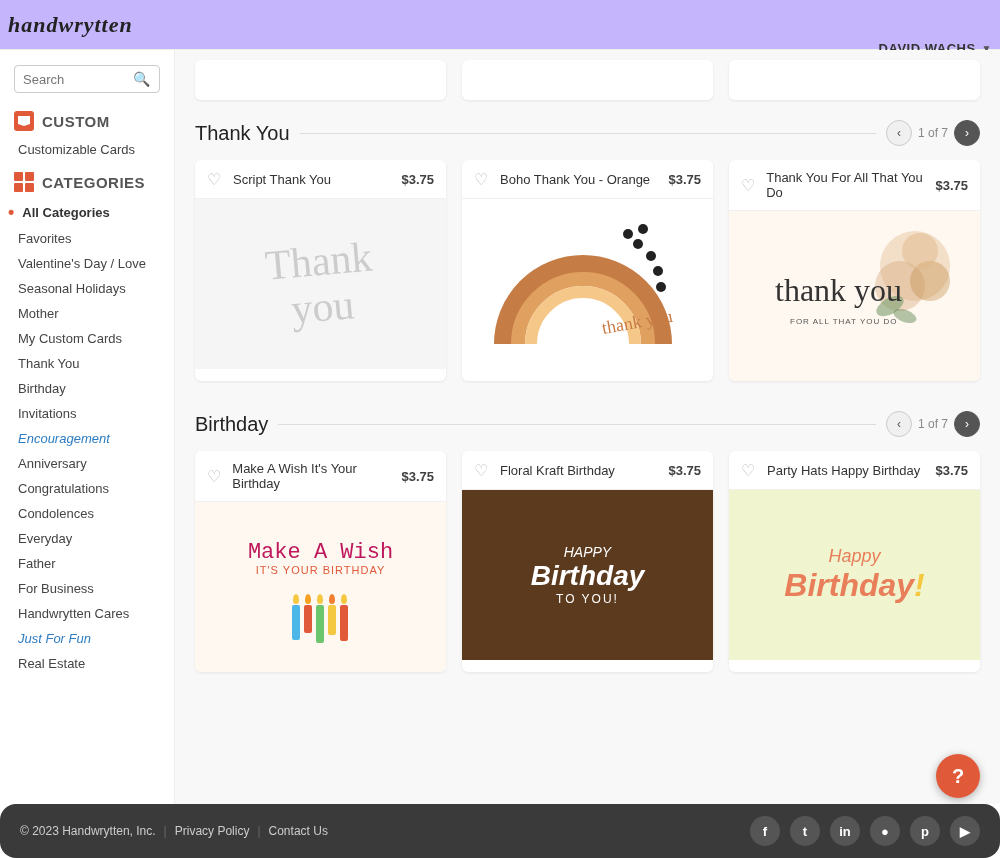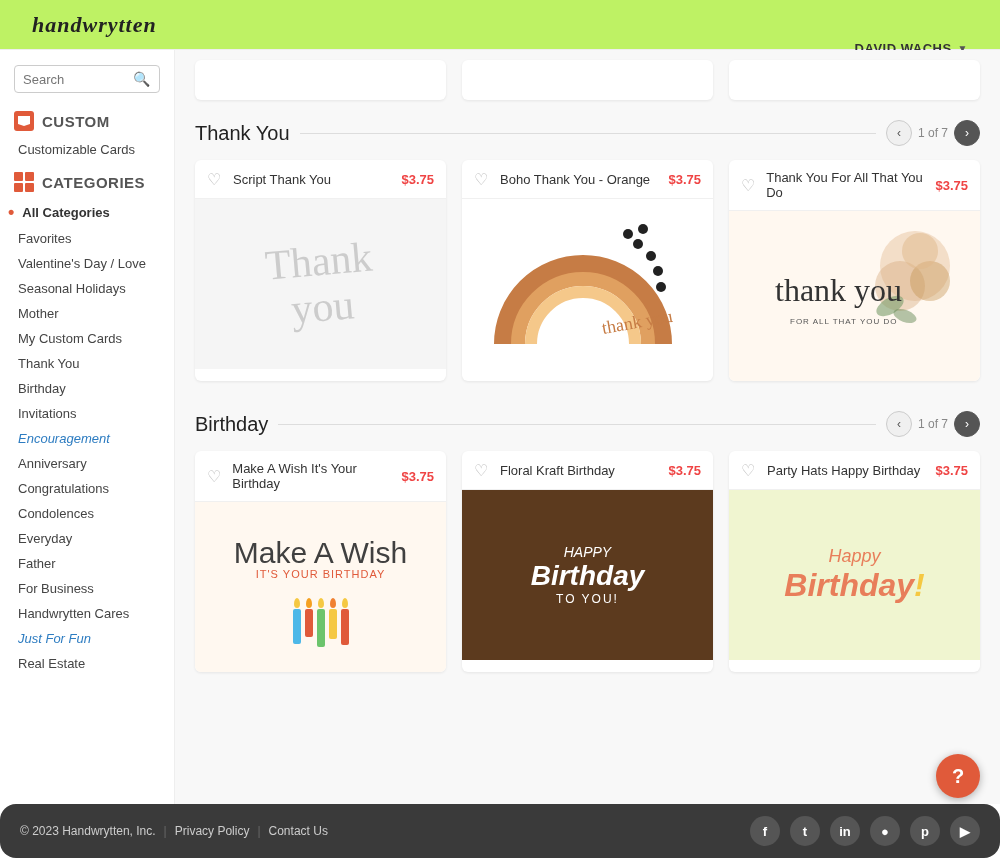--- a/index.html
+++ b/index.html
@@ -3,24 +3,24 @@
   <meta charset="utf-8">
   <style>
     * { box-sizing: border-box; margin: 0; padding: 0; }
     body { font-family: Arial, sans-serif; font-size: 14px; color: #333; background: #fff; display: flex; flex-direction: column; min-height: 858px; }
 
     
     .header {
       display: flex;
       align-items: center;
       justify-content: space-between;
-      padding: 0 32px;
+      padding: 0 8px;
       height: 50px;
       border-bottom: 1px solid #eee;
-      background: #bef264;
+      background: #c4b5fd;
     }
     .logo {
       font-family: Georgia, serif;
       font-size: 22px;
       font-style: italic;
       font-weight: bold;
       color: #222;
       letter-spacing: 1px;
     }
     .user-menu {
@@ -216,21 +216,21 @@
       color: #bbb;
       font-size: 16px;
     }
     .card-name {
       font-size: 13px;
       color: #333;
       font-weight: normal;
     }
     .card-price {
       font-size: 13px;
-      color: #ef4444;
+      color: #404040;
       font-weight: bold;
     }
 
     .card-image {
       width: 100%;
       height: 170px;
       display: flex;
       align-items: center;
       justify-content: center;
       overflow: hidden;
@@ -307,23 +307,23 @@
       box-shadow: 0 2px 8px rgba(0,0,0,0.3);
       z-index: 100;
     }
 
     
     .make-a-wish {
       text-align: center;
       padding: 10px;
     }
     .make-a-wish .title {
-      font-family: Liberation Sans, sans-serif;
-      font-size: 30px;
-      color: #404040;
+      font-family: Liberation Mono, monospace;
+      font-size: 22px;
+      color: #be185d;
       line-height: 1;
     }
     .make-a-wish .subtitle {
       font-size: 11px;
       color: #e05a3a;
       letter-spacing: 1px;
       text-transform: uppercase;
     }
 
     

